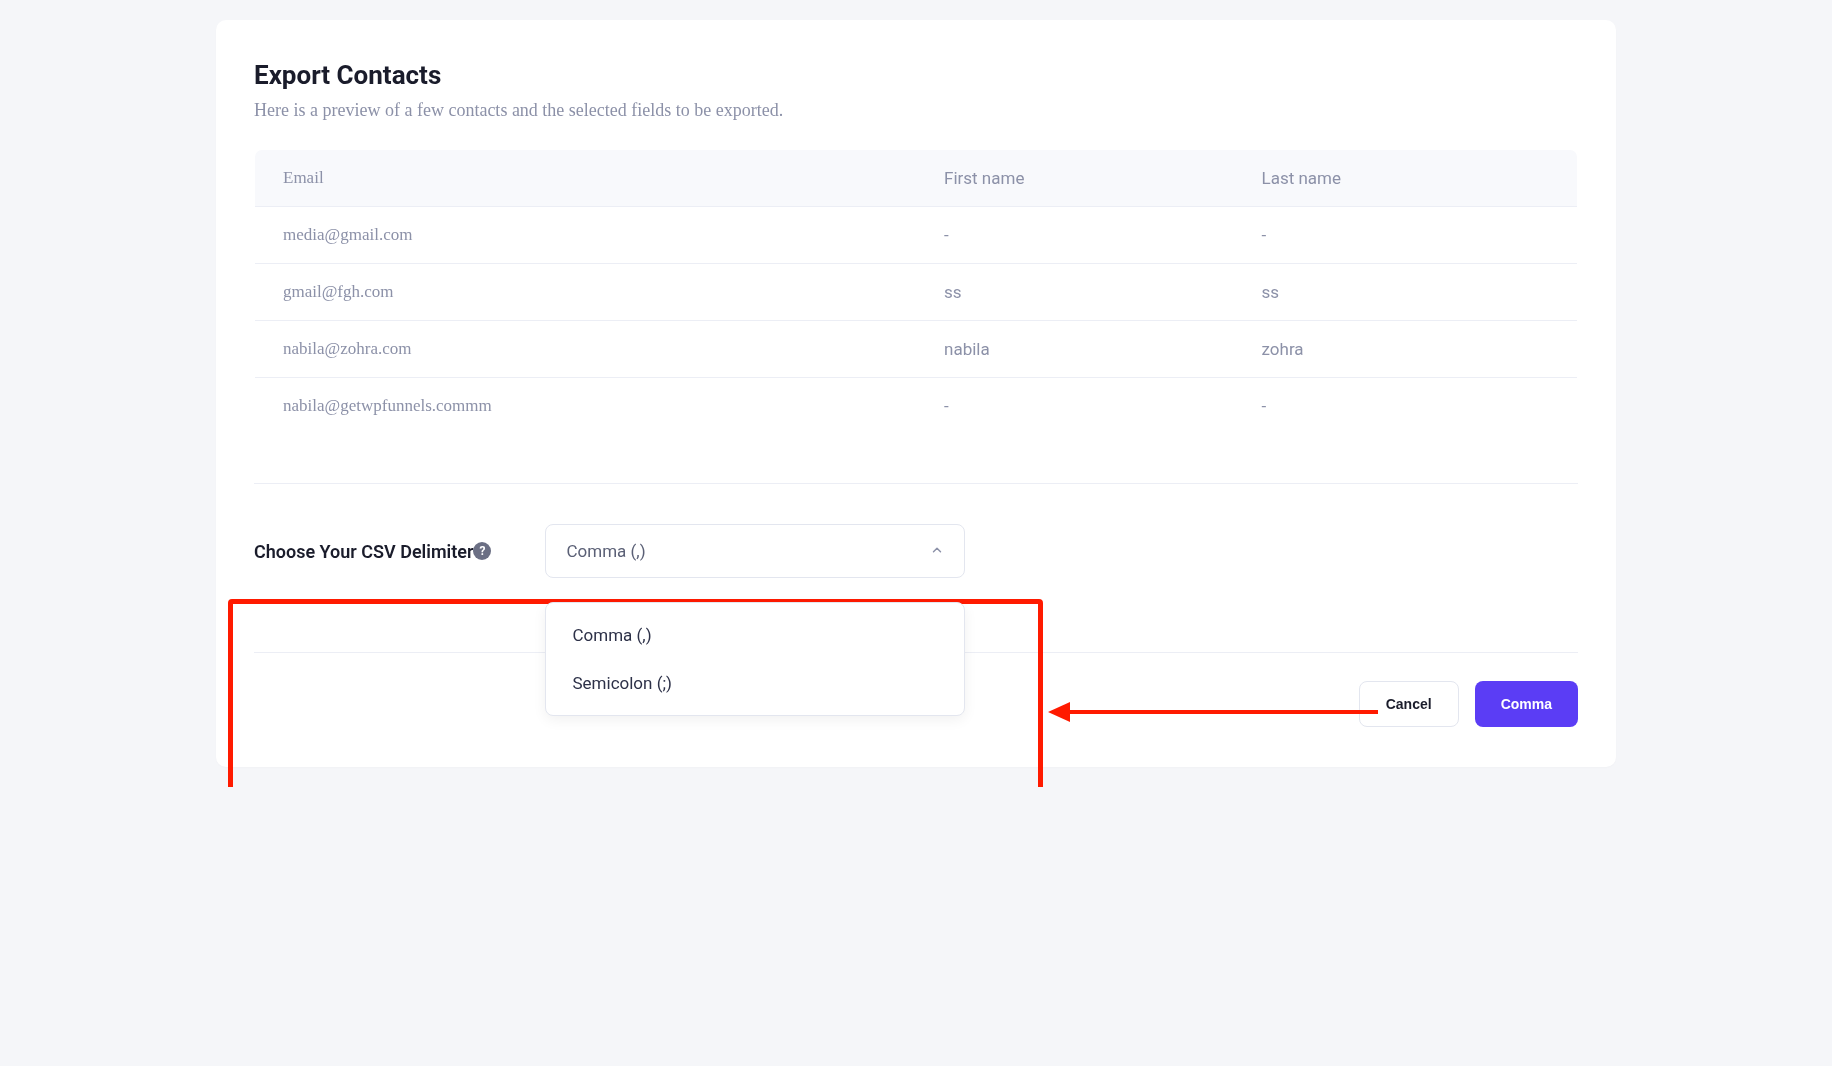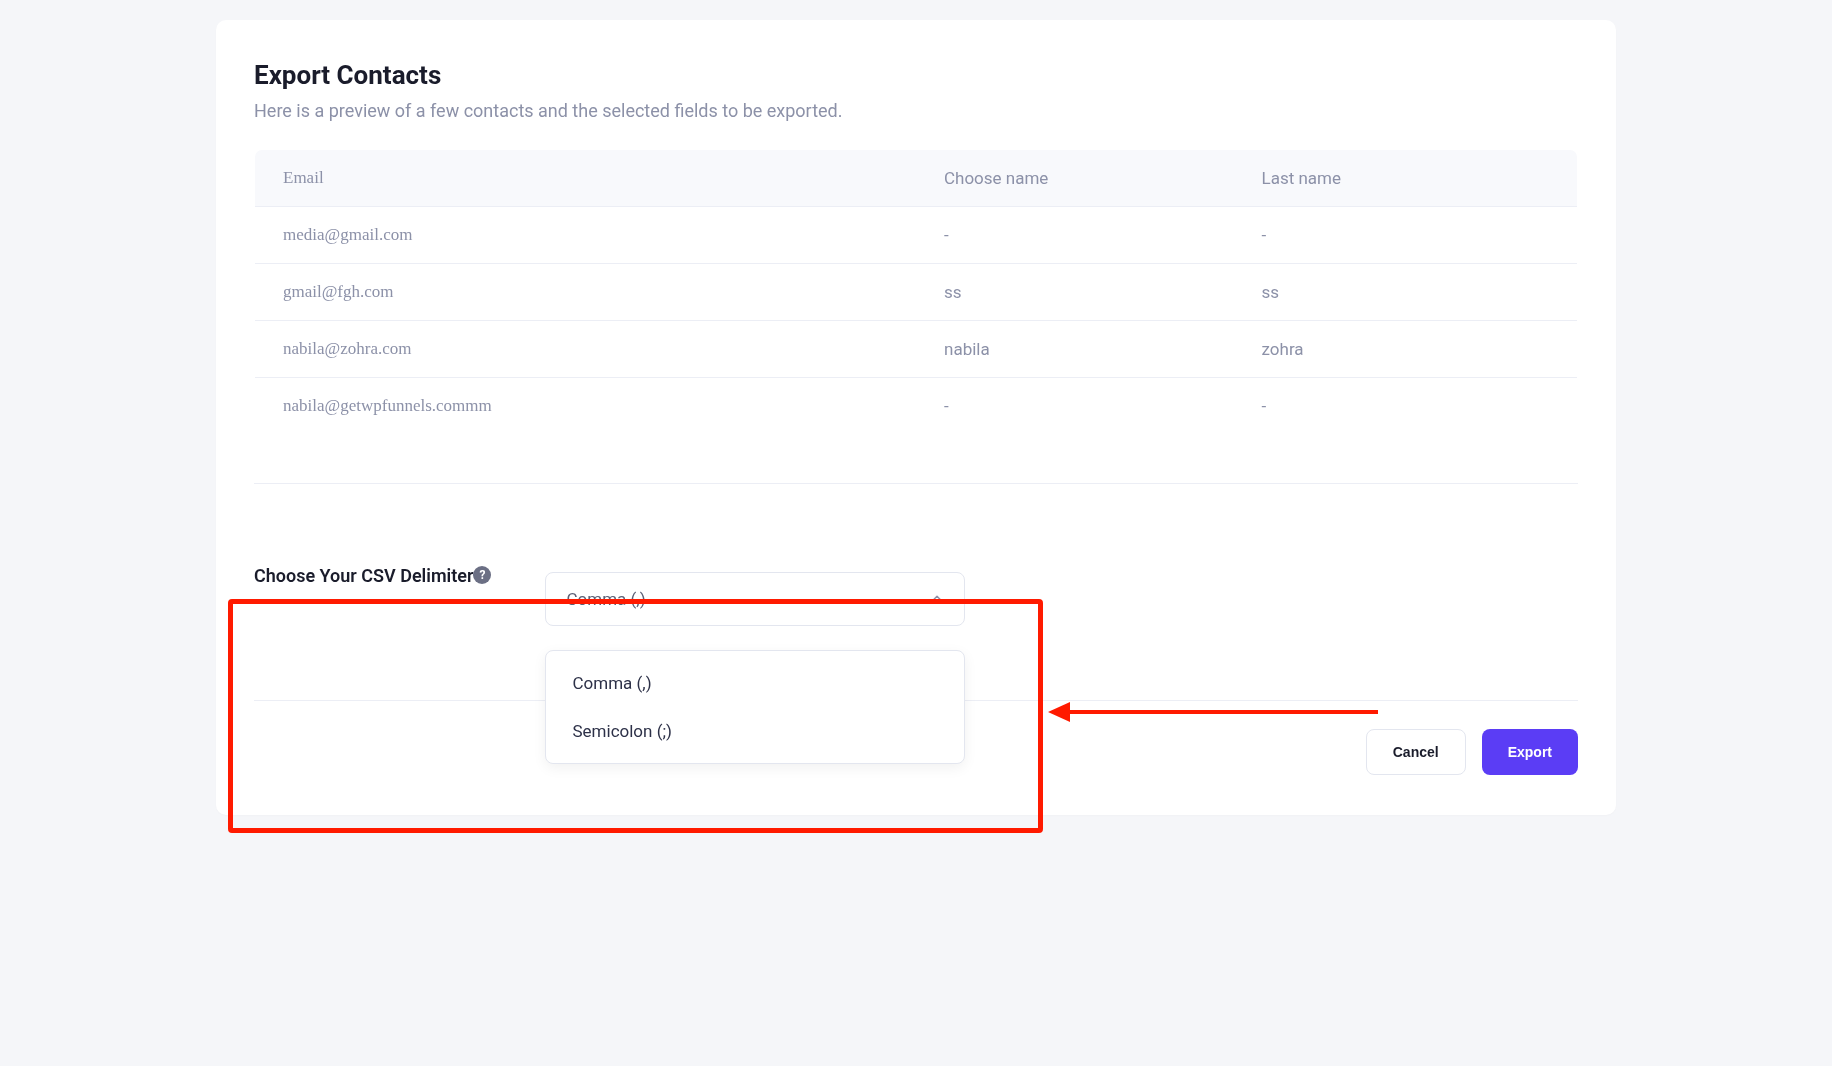--- a/index.html
+++ b/index.html
@@ -20,20 +20,21 @@
     .title {
       font-size: 26px;
       font-weight: 700;
       color: #1a1c2b;
       margin-bottom: 10px;
     }
     .subtitle {
       font-size: 18px;
       color: #8c91a8;
       margin-bottom: 28px;
+      font-family: Liberation Serif, serif;
     }
     table {
       width: 100%;
       border-collapse: collapse;
       border: 1px solid #eceef5;
       border-radius: 8px;
       overflow: hidden;
     }
     table thead {
       background: #f8f9fc;
@@ -84,21 +85,20 @@
       height: 18px;
       border-radius: 50%;
       background: #6b6f84;
       color: #fff;
       font-size: 12px;
       font-weight: 700;
     }
     .select-wrap {
       position: relative;
       width: 420px;
-      margin-top: 48px;
     }
     .select-box {
       width: 100%;
       border: 1px solid #e3e6ef;
       border-radius: 8px;
       padding: 16px 20px;
       font-size: 17px;
       color: #5b6076;
       background: #fff;
       display: flex;
@@ -175,21 +175,21 @@
 
 <div class="card">
 
   <h1 class="title">Export Contacts</h1>
   <p class="subtitle">Here is a preview of a few contacts and the selected fields to be exported.</p>
 
   <table>
     <thead>
       <tr>
         <th>Email</th>
-        <th>Choose name</th>
+        <th>First name</th>
         <th>Last name</th>
       </tr>
     </thead>
     <tbody>
       <tr>
         <td>media@gmail.com</td>
         <td>-</td>
         <td>-</td>
       </tr>
       <tr>
@@ -230,21 +230,21 @@
         <div class="dropdown-item">Comma (,)</div>
         <div class="dropdown-item">Semicolon (;)</div>
       </div>
     </div>
   </div>
 
   <hr class="footer-divider">
 
   <div class="footer">
     <button class="btn btn-secondary">Cancel</button>
-    <button class="btn btn-primary">Export</button>
+    <button class="btn btn-primary">Comma</button>
   </div>
 
   <div class="annotation-box" style="left:12px; top:579px; width:815px; height:234px;"></div>
 
   <svg class="annotation-arrow" style="left:832px; top:672px;" width="335" height="40" viewBox="0 0 335 40">
     <line x1="330" y1="20" x2="15" y2="20" stroke="#ff1a00" stroke-width="4"></line>
     <polygon points="0,20 22,10 22,30" fill="#ff1a00"></polygon>
   </svg>
 
 </div>

